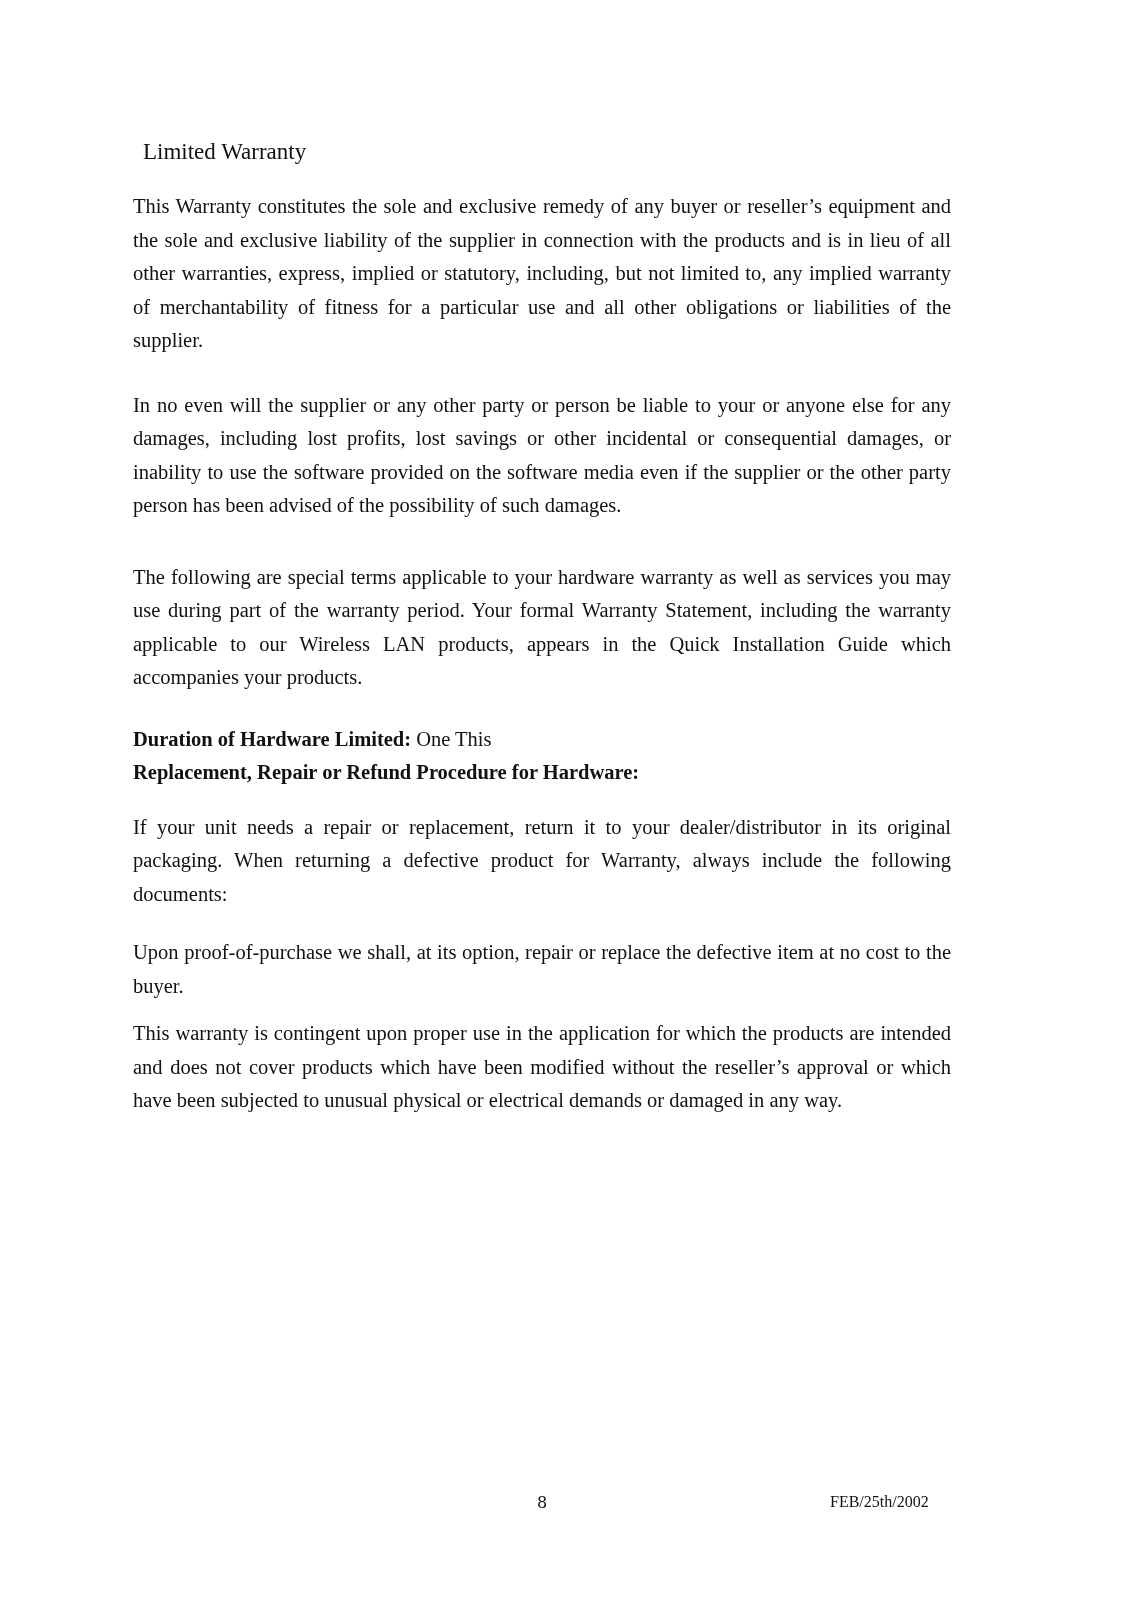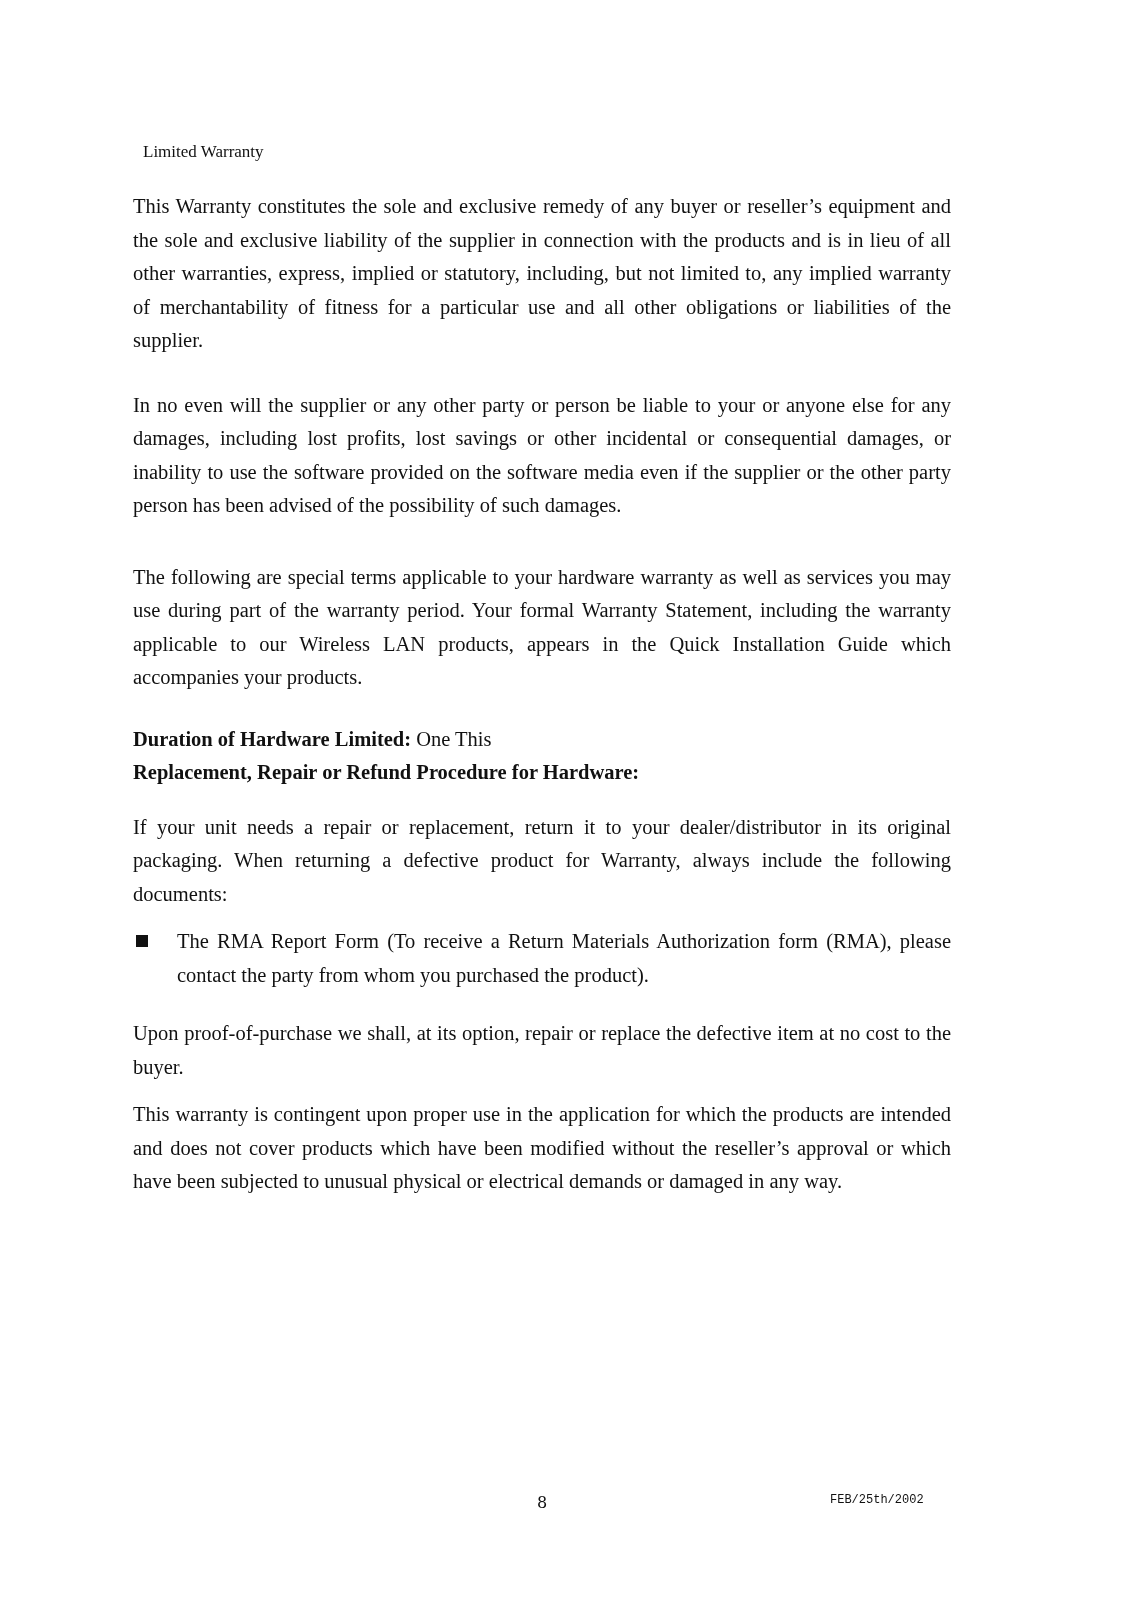--- a/index.html
+++ b/index.html
@@ -25,21 +25,21 @@
       position: absolute;
       left: 133px;
       top: 137px;
       width: 818px;
       font-size: 20.5px;
       line-height: 33.5px;
     }
     .title {
       margin: 0 0 23px 10px;
       font-weight: normal;
-      font-size: 17px;
+      font-size: 23px;
       line-height: 30px;
     }
     p {
       margin: 0;
       text-align: justify;
     }
     .p1 { margin-bottom: 31px; }
     .p2 { margin-bottom: 38px; }
     .p3 { margin-bottom: 28px; }
     .heading-line { text-align: left; }
@@ -69,22 +69,22 @@
       position: absolute;
       left: 537px;
       top: 1493px;
       font-size: 16px;
       font-family: "DejaVu Serif", serif;
     }
     .footer-date {
       position: absolute;
       left: 830px;
       top: 1493px;
-      font-size: 12px;
-      font-family: Liberation Mono, monospace;
+      font-size: 16px;
+      font-family: Liberation Serif, serif;
     }
   </style>
 </head>
 <body>
 
 <div class="page">
   <div class="content">
 
     <h1 class="title">Limited Warranty</h1>
 
@@ -98,24 +98,20 @@
       <b>Duration of Hardware Limited:</b><span> One This</span>
     </div>
 
     <div class="heading-line h2">
       <b>Replacement, Repair or Refund Procedure for Hardware:</b>
     </div>
 
     <p class="p4">If your unit needs a repair or replacement, return it to your dealer/distributor in its original packaging.  When returning a defective product for Warranty, always include the following documents:</p>
 
     <ul class="docs">
-      <li>
-        <span class="bullet"></span>
-        <span>The RMA Report Form (To receive a Return Materials Authorization form (RMA), please contact the party from whom you purchased the product).</span>
-      </li>
     </ul>
 
     <p class="p5">Upon proof-of-purchase we shall, at its option, repair or replace the defective item at no cost to the buyer.</p>
 
     <p>This warranty is contingent upon proper use in the application for which the products are intended and does not cover products which have been modified without the reseller’s approval or which have been subjected to unusual physical or electrical demands or damaged in any way.</p>
   </div>
 
   <div class="footer-page">8</div>
   <div class="footer-date">FEB/25th/2002</div>
 </div>

